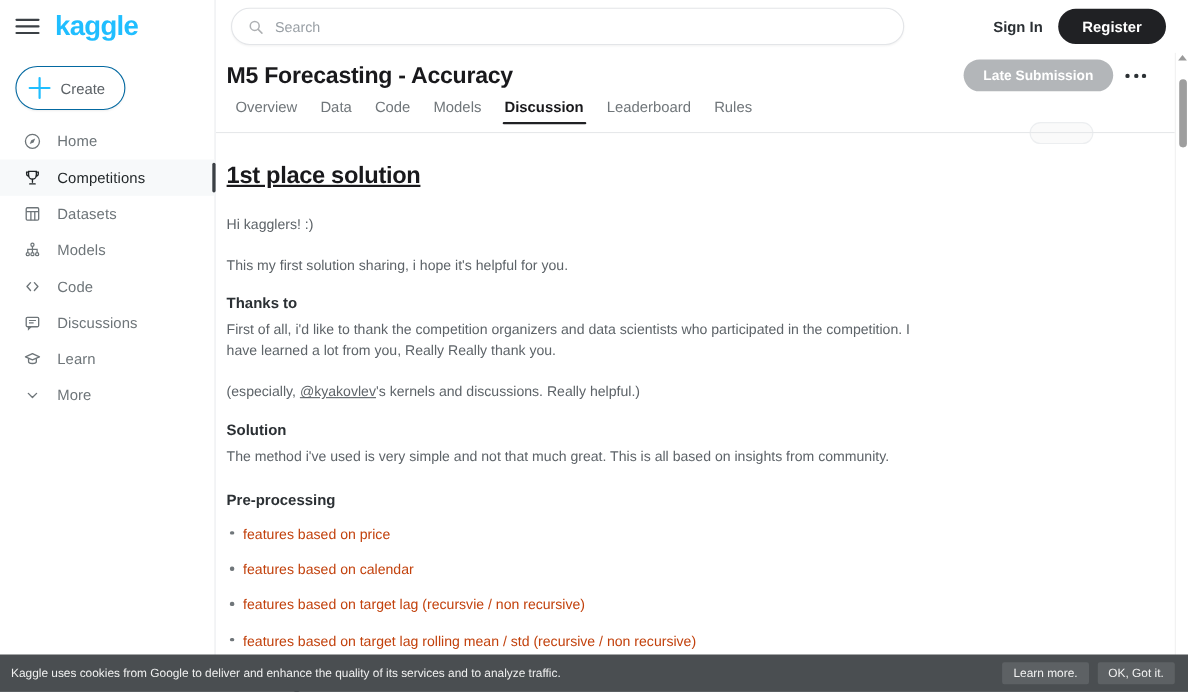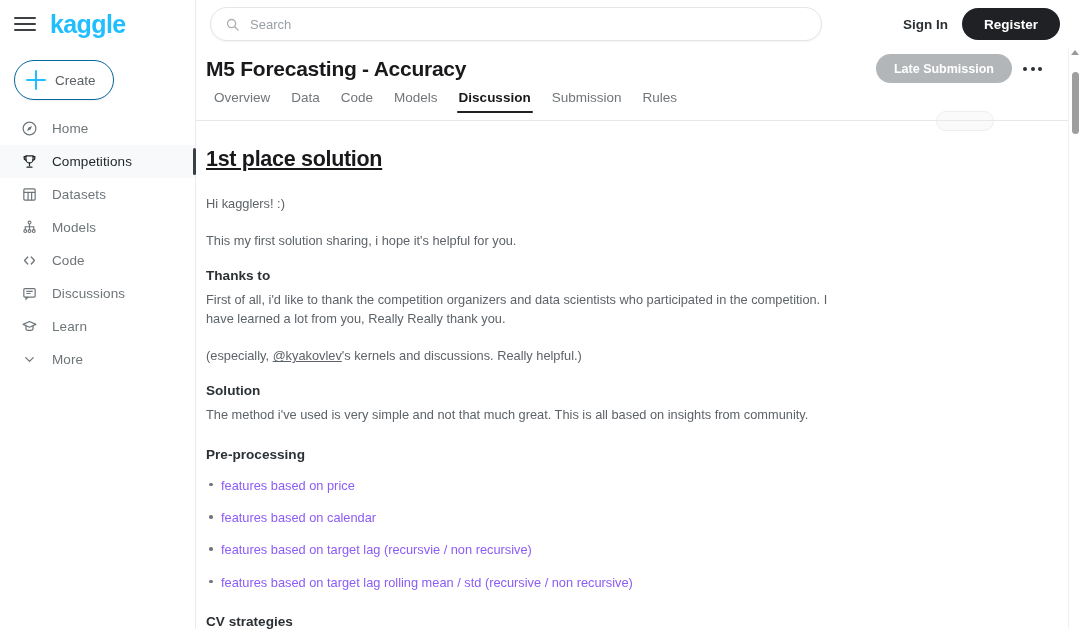--- a/index.html
+++ b/index.html
@@ -169,21 +169,21 @@
     font-size: 12.8px; color: #5d6368; line-height: 1.55; margin: 0 0 17px 0;
     max-width: 648px;
   }
   .h3 {
     font-size: 13.6px; font-weight: 700; color: #2b3034;
     margin: 0 0 7px 0;
   }
   .h3.sp { margin-top: 22px; }
   ul.bullets { list-style: none; margin: 14px 0 0 0; padding: 0; }
   ul.bullets li {
-    font-size: 12.8px; color: #8b5cf6; line-height: 1.5;
+    font-size: 12.8px; color: #c2410c; line-height: 1.5;
     position: relative; padding-left: 15px; margin-bottom: 13px;
   }
   ul.bullets li:before {
     content: ""; position: absolute; left: 3px; top: 7px;
     width: 3.5px; height: 3.5px; border-radius: 50%; background: #70767a;
   }
   .mention { color: #5d6368; text-decoration: underline; cursor: pointer; }
 
   
   .scrollbar {
@@ -363,21 +363,21 @@
             </span>
         </div>
       </div>
 
       <div class="tabs">
         <span class="tab">Overview</span>
         <span class="tab">Data</span>
         <span class="tab">Code</span>
         <span class="tab">Models</span>
         <span class="tab active">Discussion</span>
-        <span class="tab">Submission</span>
+        <span class="tab">Leaderboard</span>
         <span class="tab">Rules</span>
       </div>
     </div>
 
     <div class="peek-pill"></div>
     <div class="content-divider"></div>
 
     <div class="scroll-area">
       <article class="article">
         <h2 class="art-title">1st place solution</h2>
@@ -408,14 +408,21 @@
       </article>
     </div>
 
     <div class="scrollbar">
       <div class="sb-arrow"></div>
       <div class="sb-thumb"></div>
     </div>
 
   </section>
 
+  <div class="cookie">
+    <span class="cookie-text">Kaggle uses cookies from Google to deliver and enhance the quality of its services and to analyze traffic.</span>
+    <div class="cookie-btns">
+      <button class="cookie-btn">Learn more.</button>
+      <button class="cookie-btn">OK, Got it.</button>
+    </div>
+  </div>
 
 </div>
 
 </body></html>

